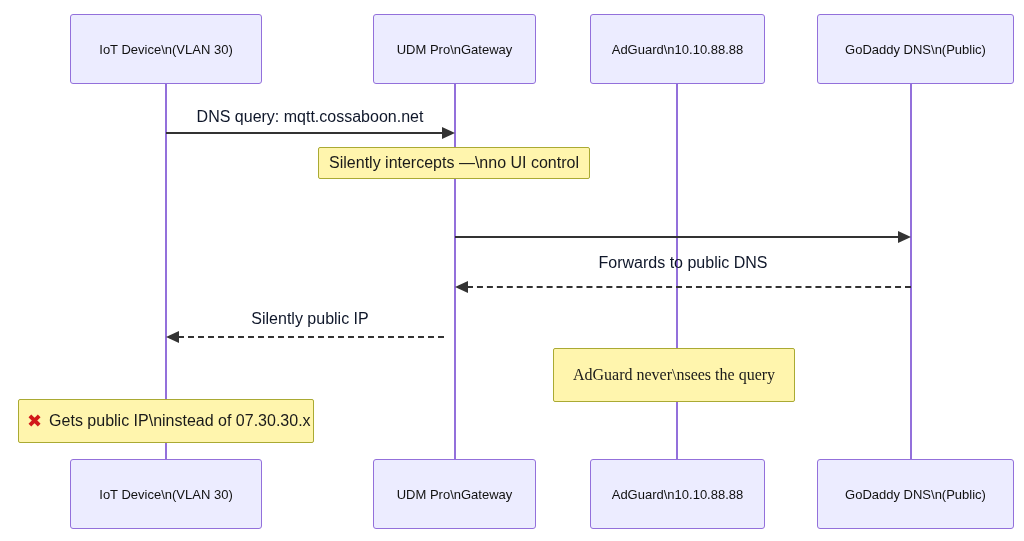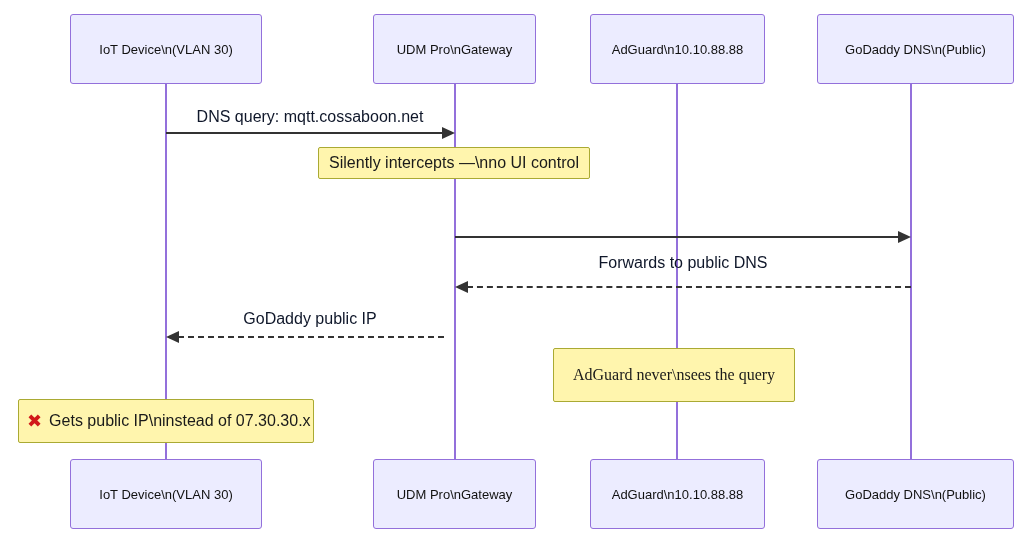--- a/index.html
+++ b/index.html
@@ -53,21 +53,21 @@
     <span>Silently intercepts —\nno UI control</span>
   </div>
 
   <div class="msg-label" style="left:683px;top:210px;margin-top:44px;">Forwards to public DNS</div>
   <div class="arrow-line solid" style="left:455px;top:236px;width:444px;"></div>
   <div class="arrow-head right" style="left:898px;top:231px;"></div>
 
   <div class="arrow-line dashed" style="left:467px;top:286px;width:444px;"></div>
   <div class="arrow-head left" style="left:455px;top:281px;"></div>
 
-  <div class="msg-label" style="left:310px;top:310px;">GoDaddy public IP</div>
+  <div class="msg-label" style="left:310px;top:310px;">Silently public IP</div>
   <div class="arrow-line dashed" style="left:178px;top:336px;width:266px;"></div>
   <div class="arrow-head left" style="left:166px;top:331px;"></div>
 
   <div class="note" style="left:553px;top:348px;width:242px;height:54px;font-family:Liberation Serif, serif;">
     <span>AdGuard never\nsees the query</span>
   </div>
 
   <div class="note" style="left:18px;top:399px;width:296px;height:44px;justify-content:flex-start;padding-left:8px;">
     <span class="red-x">✖</span>
     <span>Gets public IP\ninstead of 07.30.30.x</span>

